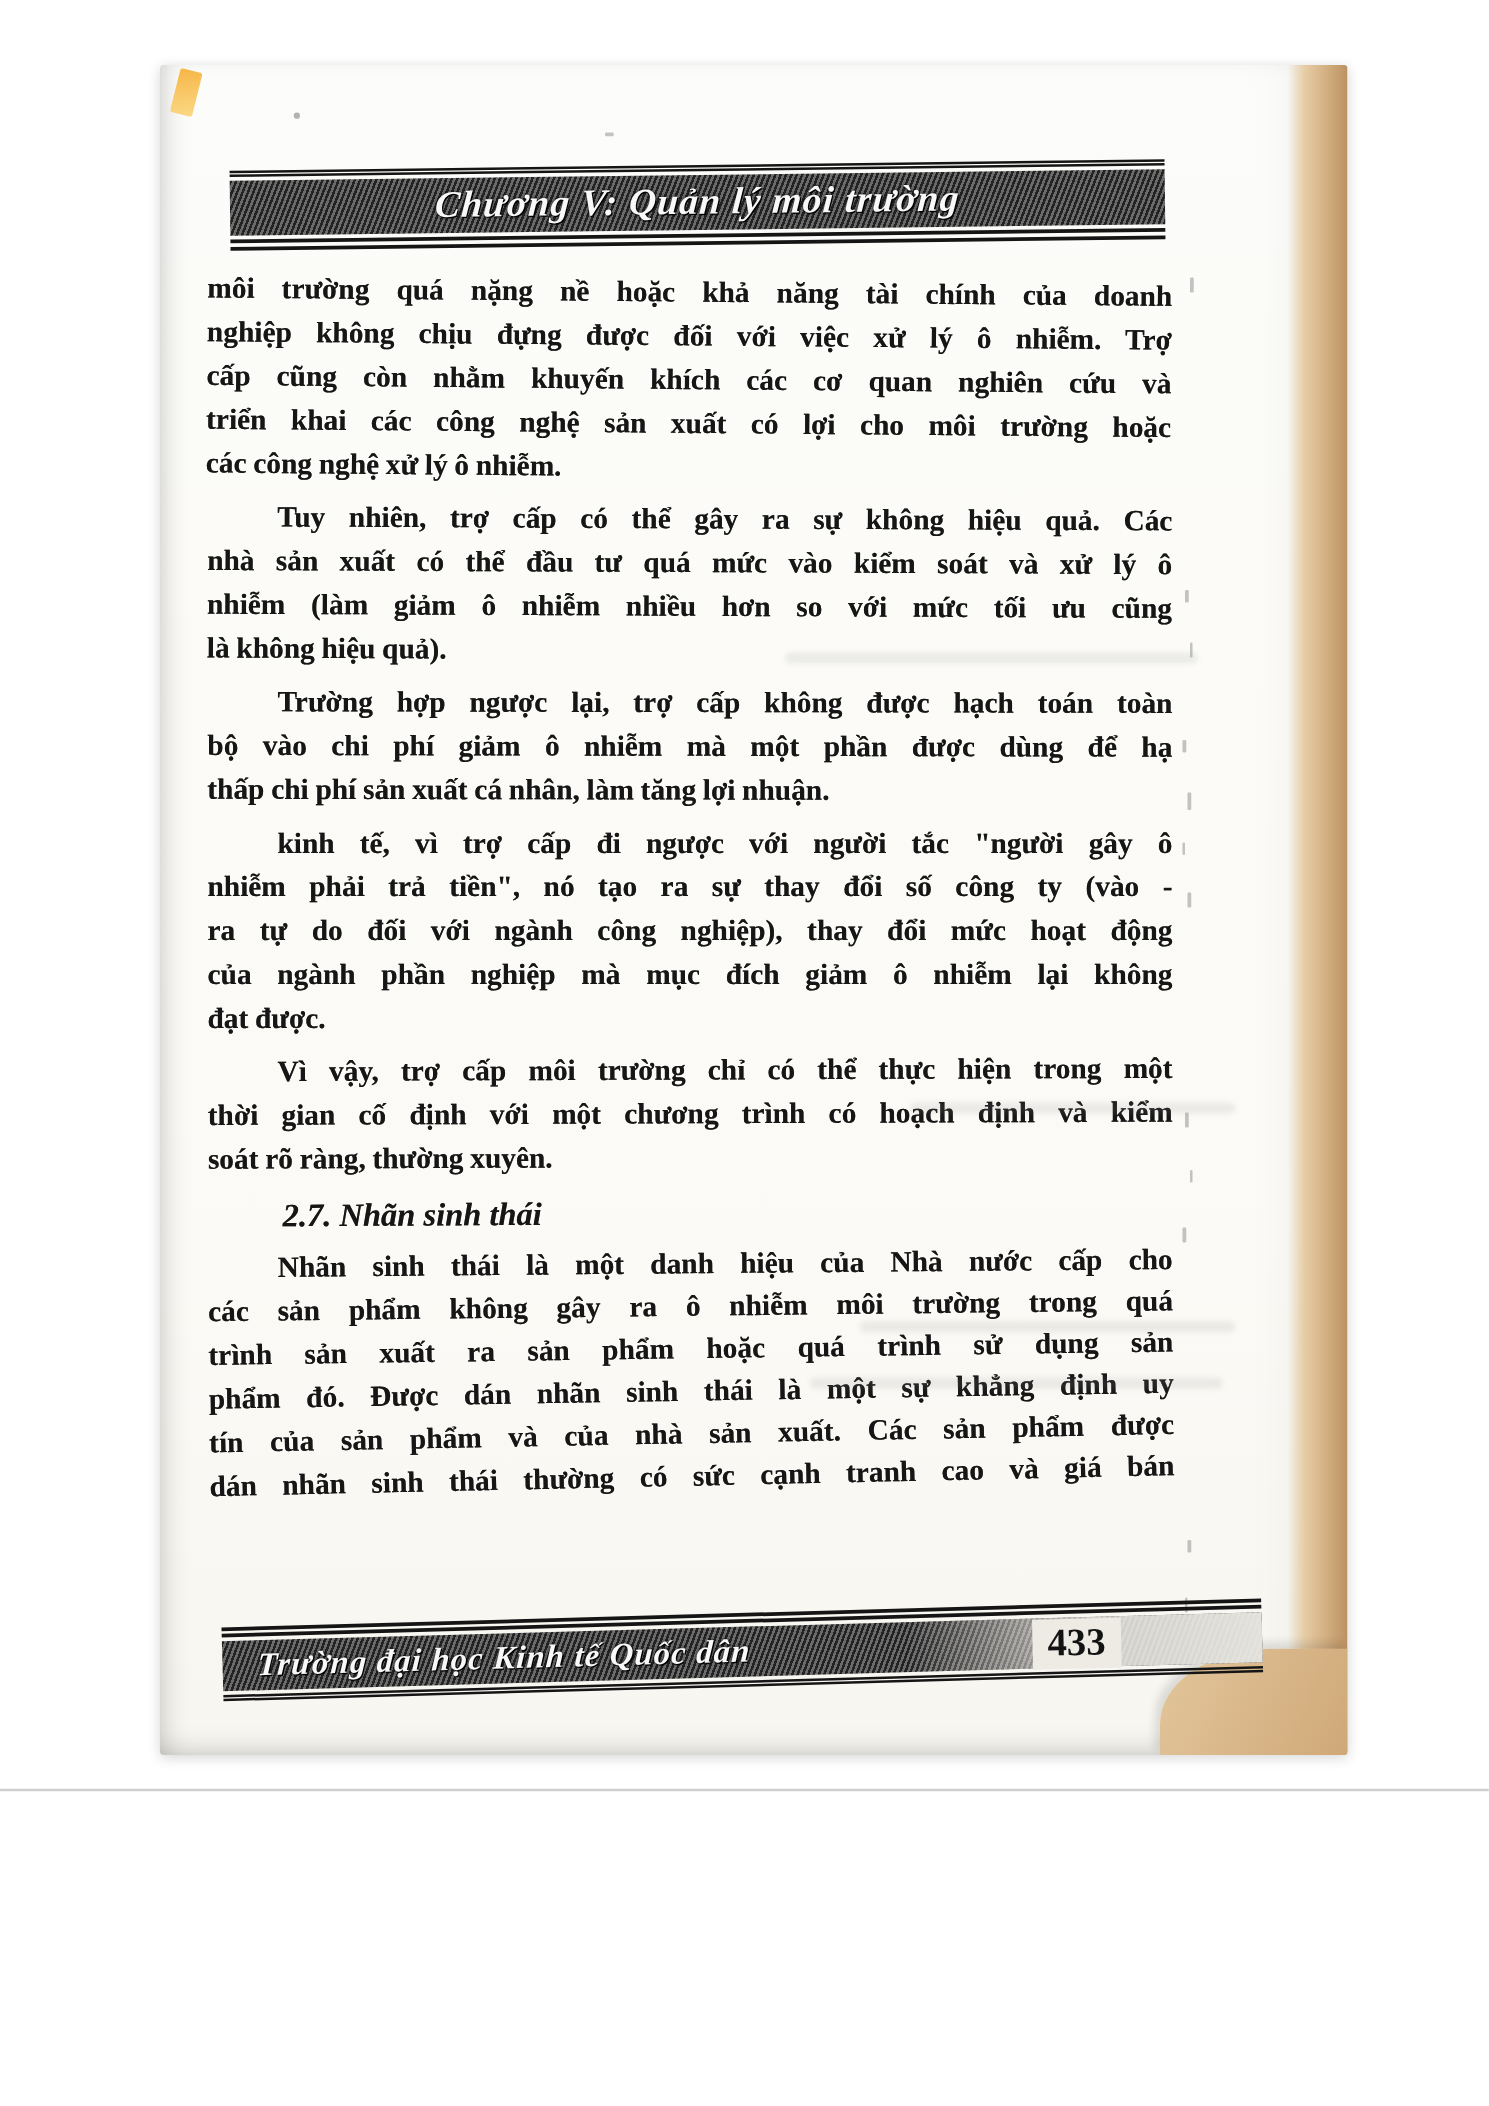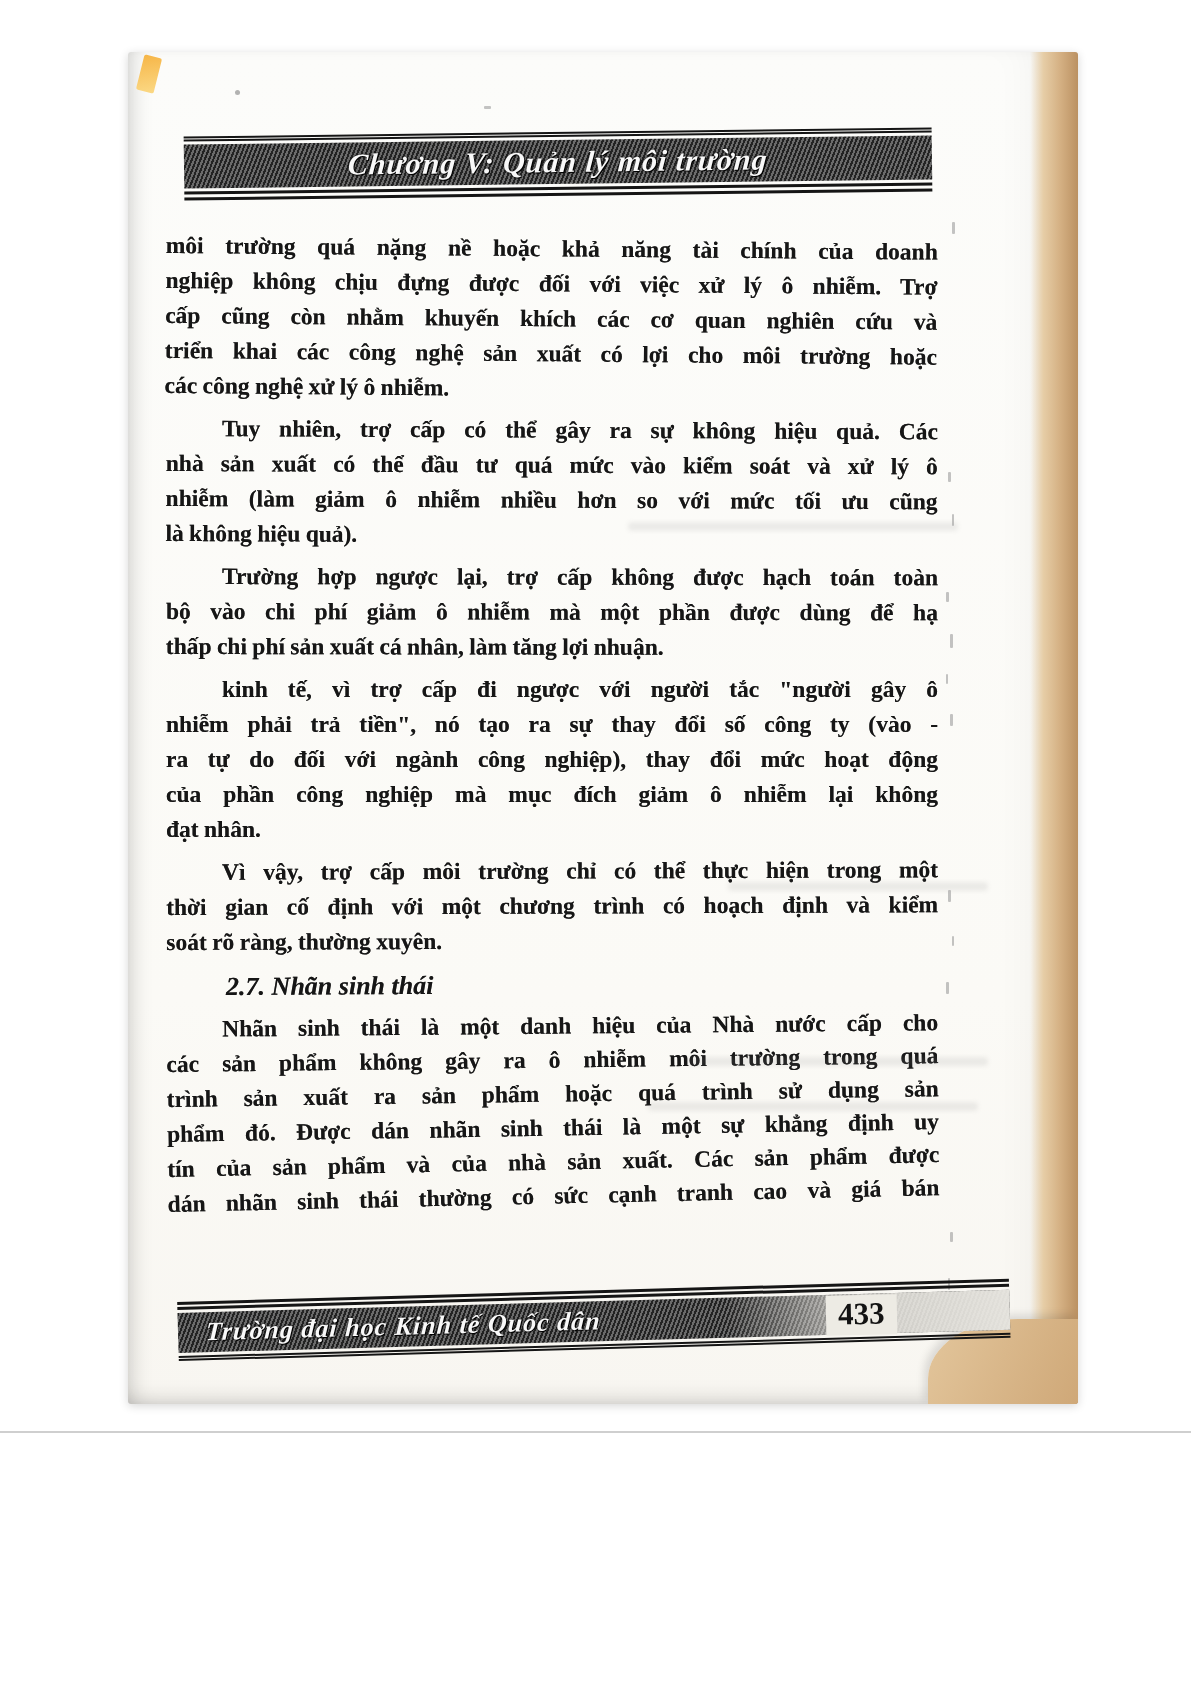--- a/index.html
+++ b/index.html
@@ -63,21 +63,21 @@
   }
   .footer-band .banner-text { font-size: 26px; }
   .page-number {
     position: absolute; left: 698px; top: 1243px;
     font-size: 31px; font-weight: 700; color: #131313;
     background: #edebe4; padding: 1px 12px 3px; transform: rotate(-1.2deg);
   }
 
   
   .text-area {
-    position: absolute; left: 38px; top: 176px; width: 772px;
+    position: absolute; left: 38px; top: 162px; width: 772px;
     color: #161616;
     text-shadow: 0 0 0.5px rgba(20,20,20,0.65);
   }
   .para {
     margin: 0 0 8px 0;
     font-size: 23.5px; line-height: 35px; font-weight: 700;
     word-spacing: -0.5px;
   }
   .text-line { text-align: justify; text-align-last: justify; }
   .para .text-line:last-child { text-align-last: left; }
@@ -147,22 +147,22 @@
         </div>
       <div class="para para-3 indent">
           <div class="text-line">Trường hợp ngược lại, trợ cấp không được hạch toán toàn</div>
           <div class="text-line">bộ vào chi phí giảm ô nhiễm mà một phần được dùng để hạ</div>
           <div class="text-line">thấp chi phí sản xuất cá nhân, làm tăng lợi nhuận.</div>
         </div>
       <div class="para para-4 indent">
           <div class="text-line">kinh tế, vì trợ cấp đi ngược với người tắc "người gây ô</div>
           <div class="text-line">nhiễm phải trả tiền", nó tạo ra sự thay đổi số công ty (vào -</div>
           <div class="text-line">ra tự do đối với ngành công nghiệp), thay đổi mức hoạt động</div>
-          <div class="text-line">của phần công nghiệp mà mục đích giảm ô nhiễm lại không</div>
-          <div class="text-line">đạt nhân.</div>
+          <div class="text-line">của ngành phần nghiệp mà mục đích giảm ô nhiễm lại không</div>
+          <div class="text-line">đạt được.</div>
         </div>
       <div class="para para-5 indent">
           <div class="text-line">Vì vậy, trợ cấp môi trường chỉ có thể thực hiện trong một</div>
           <div class="text-line">thời gian cố định với một chương trình có hoạch định và kiểm</div>
           <div class="text-line">soát rõ ràng, thường xuyên.</div>
         </div>
       <h3 class="section-heading">2.7. Nhãn sinh thái</h3>
       <div class="para para-6 indent continues">
           <div class="text-line">Nhãn sinh thái là một danh hiệu của Nhà nước cấp cho</div>
           <div class="text-line">các sản phẩm không gây ra ô nhiễm môi trường trong quá</div>

